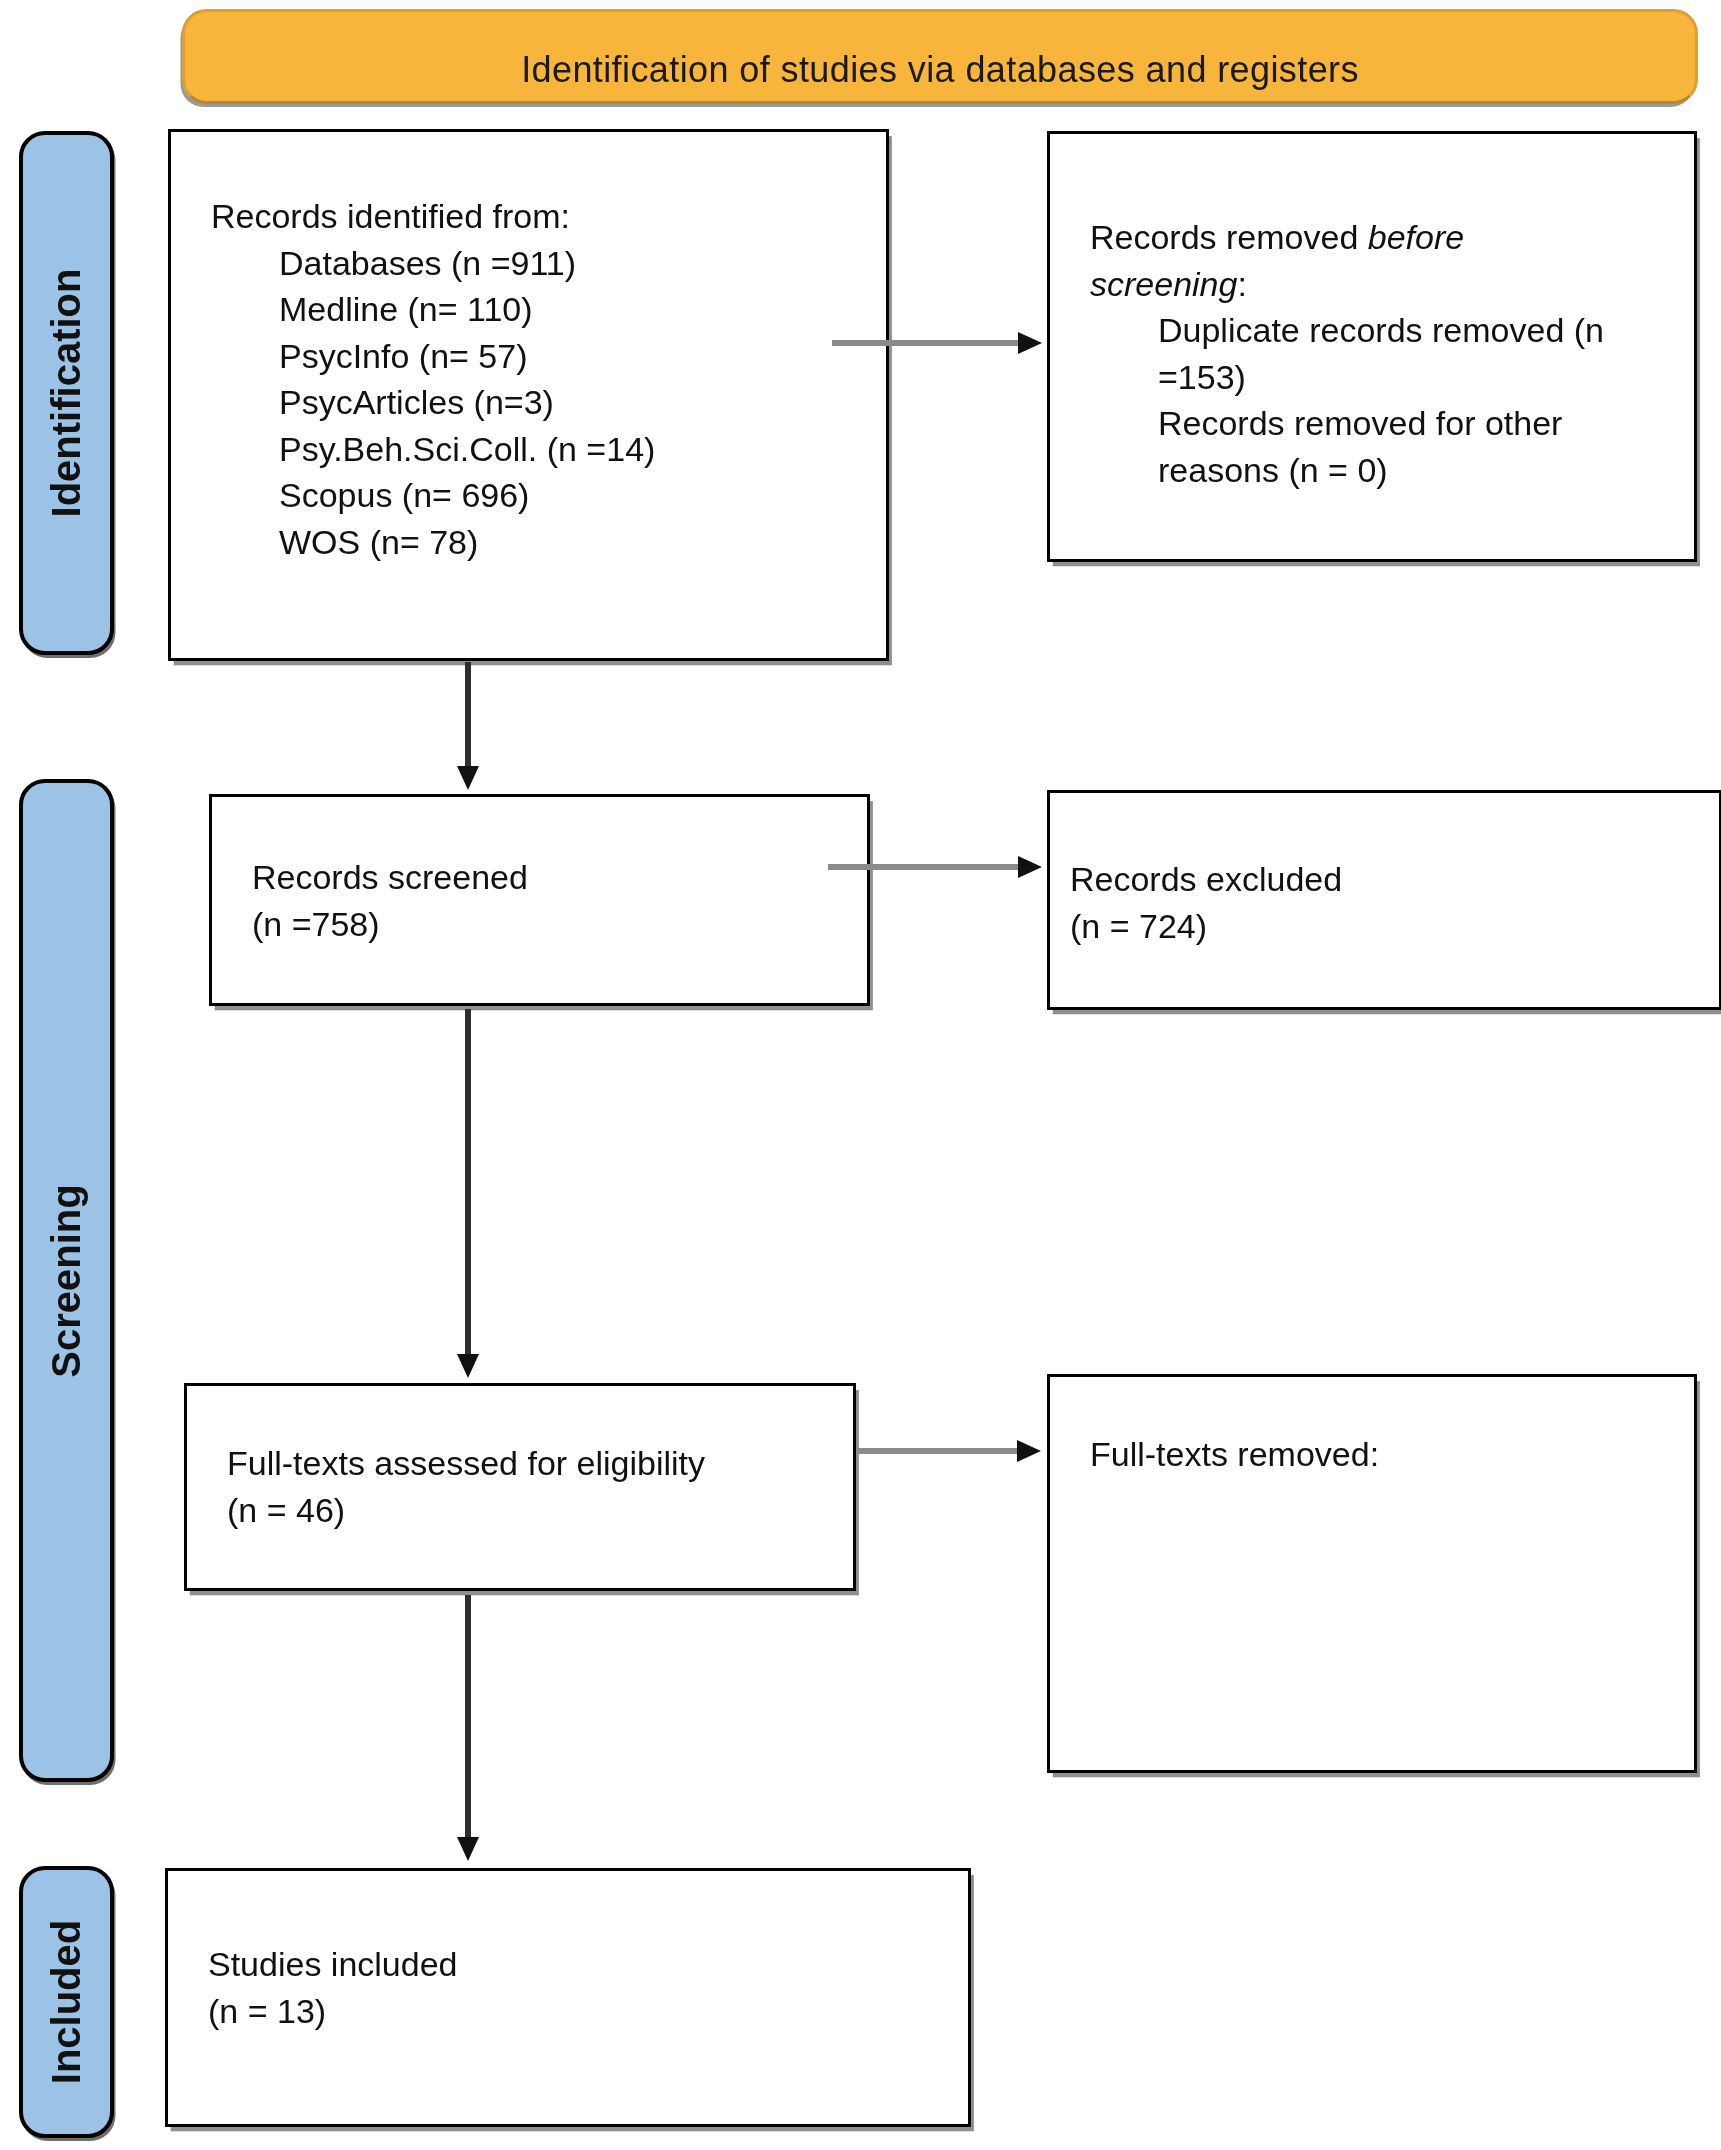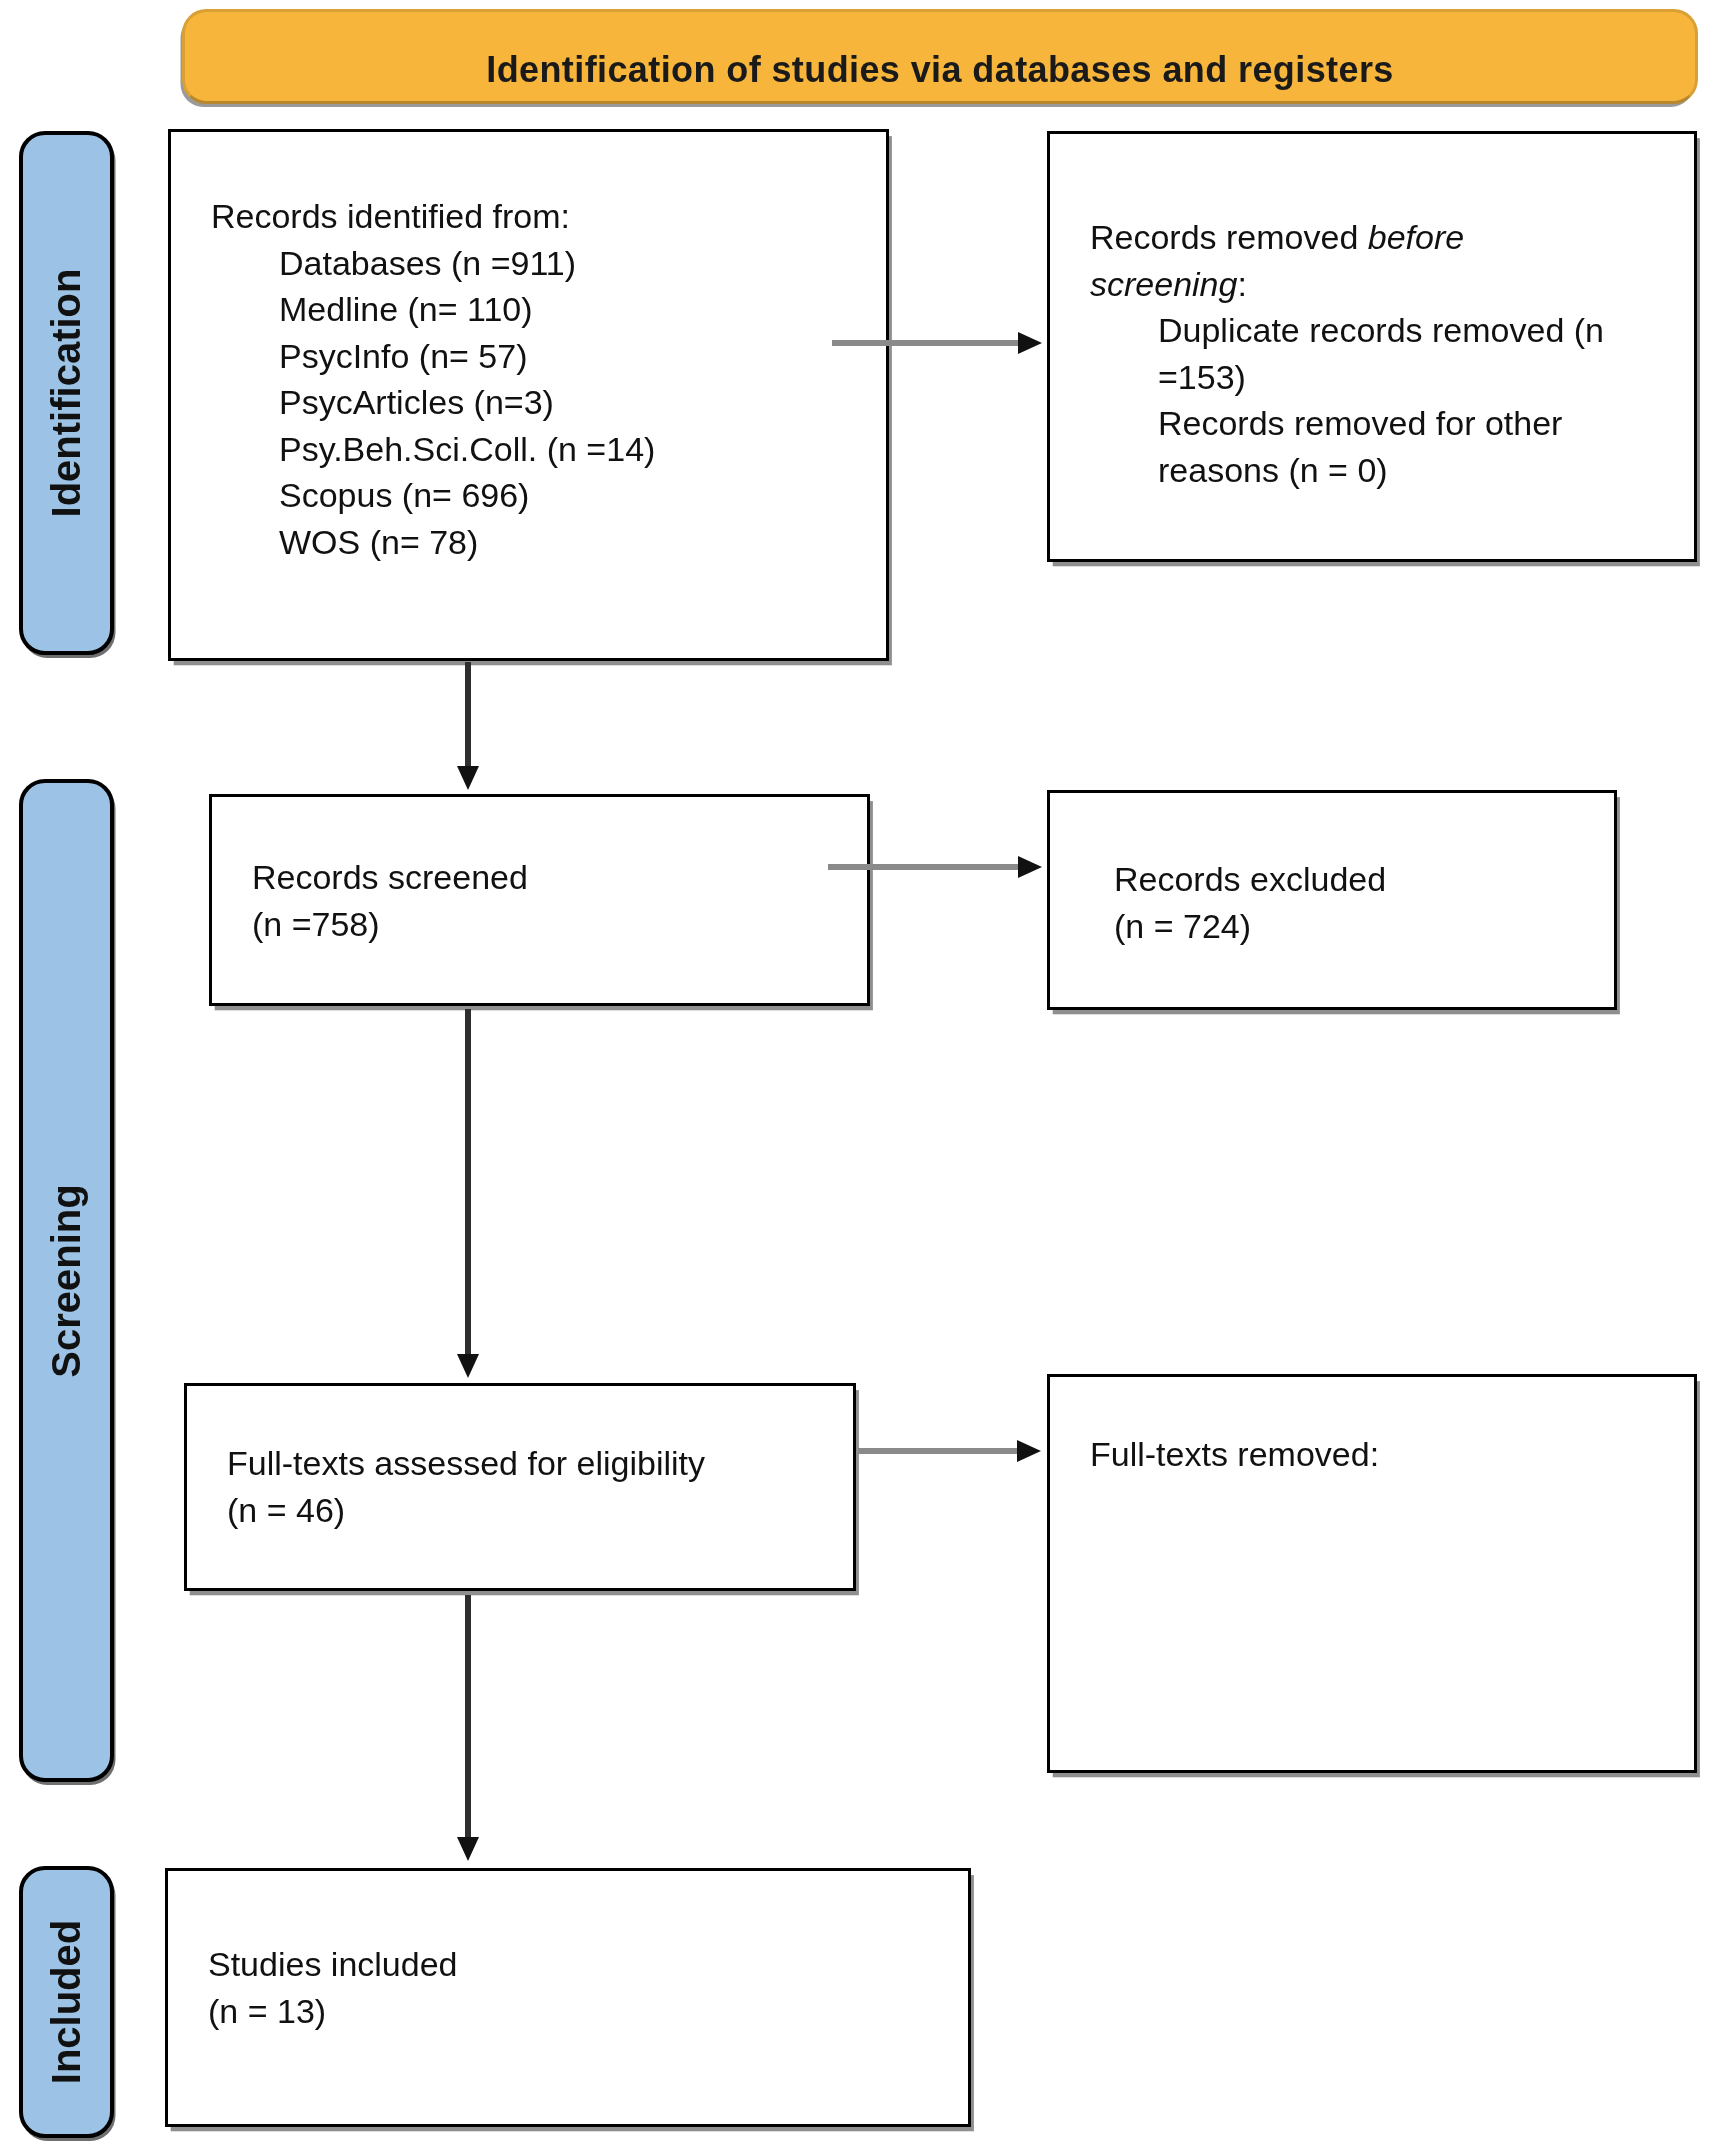--- a/index.html
+++ b/index.html
@@ -6,21 +6,21 @@
   body{font-family:"Liberation Sans","DejaVu Sans",sans-serif;color:#1a1a1a;}
   .canvas{position:relative;width:1722px;height:2151px;background:#ffffff;overflow:hidden;}
 
   
   .banner{
     position:absolute;left:182px;top:8.6px;width:1516px;height:95px;
     border:3.6px solid #d9a035;border-bottom-color:#b9882e;border-radius:24.4px;
     box-sizing:border-box;display:flex;align-items:center;justify-content:center;
     box-shadow:-2.9px 4.3px 0 -1.4px #9a9a9a;
   }
-  .banner-title{font-size:36px;font-weight:bold;letter-spacing:0.4px;margin-top:27px;}
+  .banner-title{font-size:36px;font-weight:normal;letter-spacing:0.4px;margin-top:27px;}
 
   
   .pill{
     position:absolute;left:18.7px;width:95px;border:4.3px solid #000;border-radius:26px;
     box-sizing:border-box;box-shadow:2.2px 3.6px 0 -0.7px #6f6f6f;
   }
   .vlabel{
     position:absolute;top:50%;left:50%;
     transform:translate(-50%,-50%) rotate(-90deg);
     white-space:nowrap;font-size:40px;font-weight:bold;color:#111;
@@ -87,21 +87,21 @@
 =153)
 Records removed for other
 reasons (n = 0)</div>
   </div>
 
   <div class="box" style="left:165px;top:794px;width:661px;height:212px;padding:57px 29px 0 40px;margin-left:44px;">
     <div class="pre">Records screened
 (n =758)</div>
   </div>
 
-  <div class="box" style="left:1047px;top:790px;width:570px;height:220px;padding:63px 29px 0 64px;">
+  <div class="box" style="left:1047px;top:790px;width:675px;height:220px;padding:63px 29px 0 20px;">
     <div class="pre">Records excluded
 (n = 724)</div>
   </div>
 
   <div class="box" style="left:184px;top:1383px;width:672px;height:208px;padding:54px 29px 0 40px;">
     <div class="pre">Full-texts assessed for eligibility
 (n = 46)</div>
   </div>
 
   <div class="box" style="left:1047px;top:1374px;width:650px;height:399px;padding:54px 29px 0 40px;">

